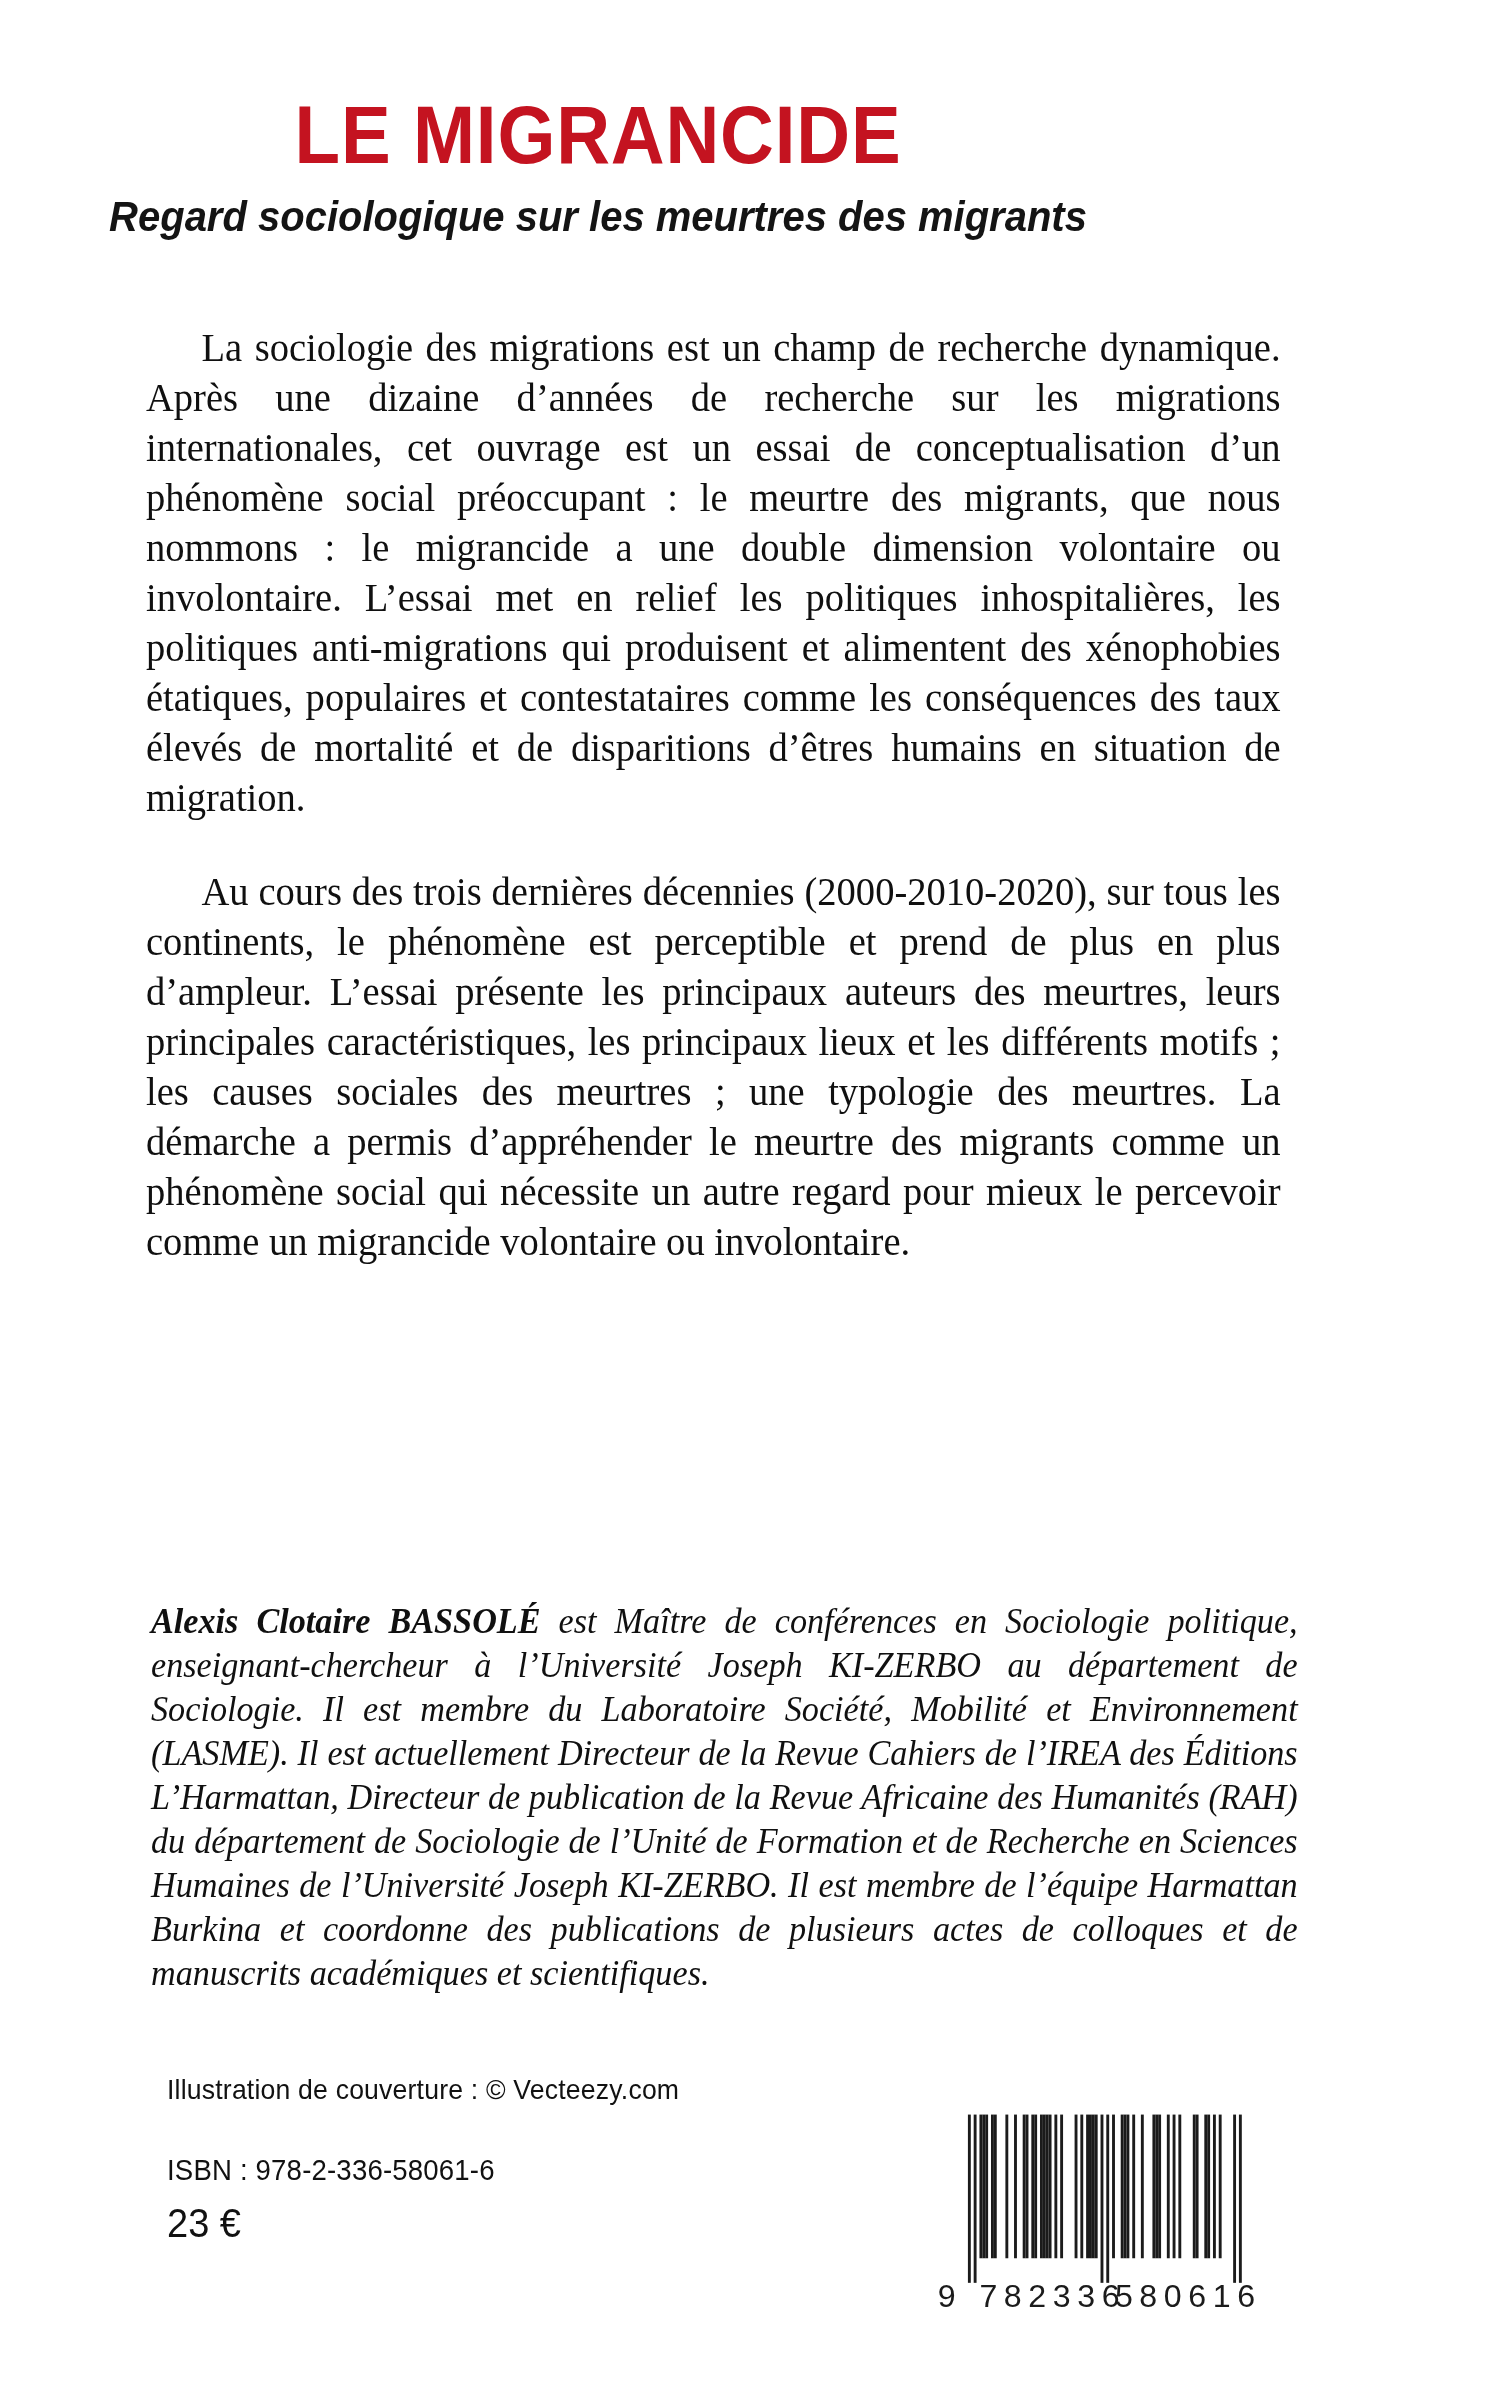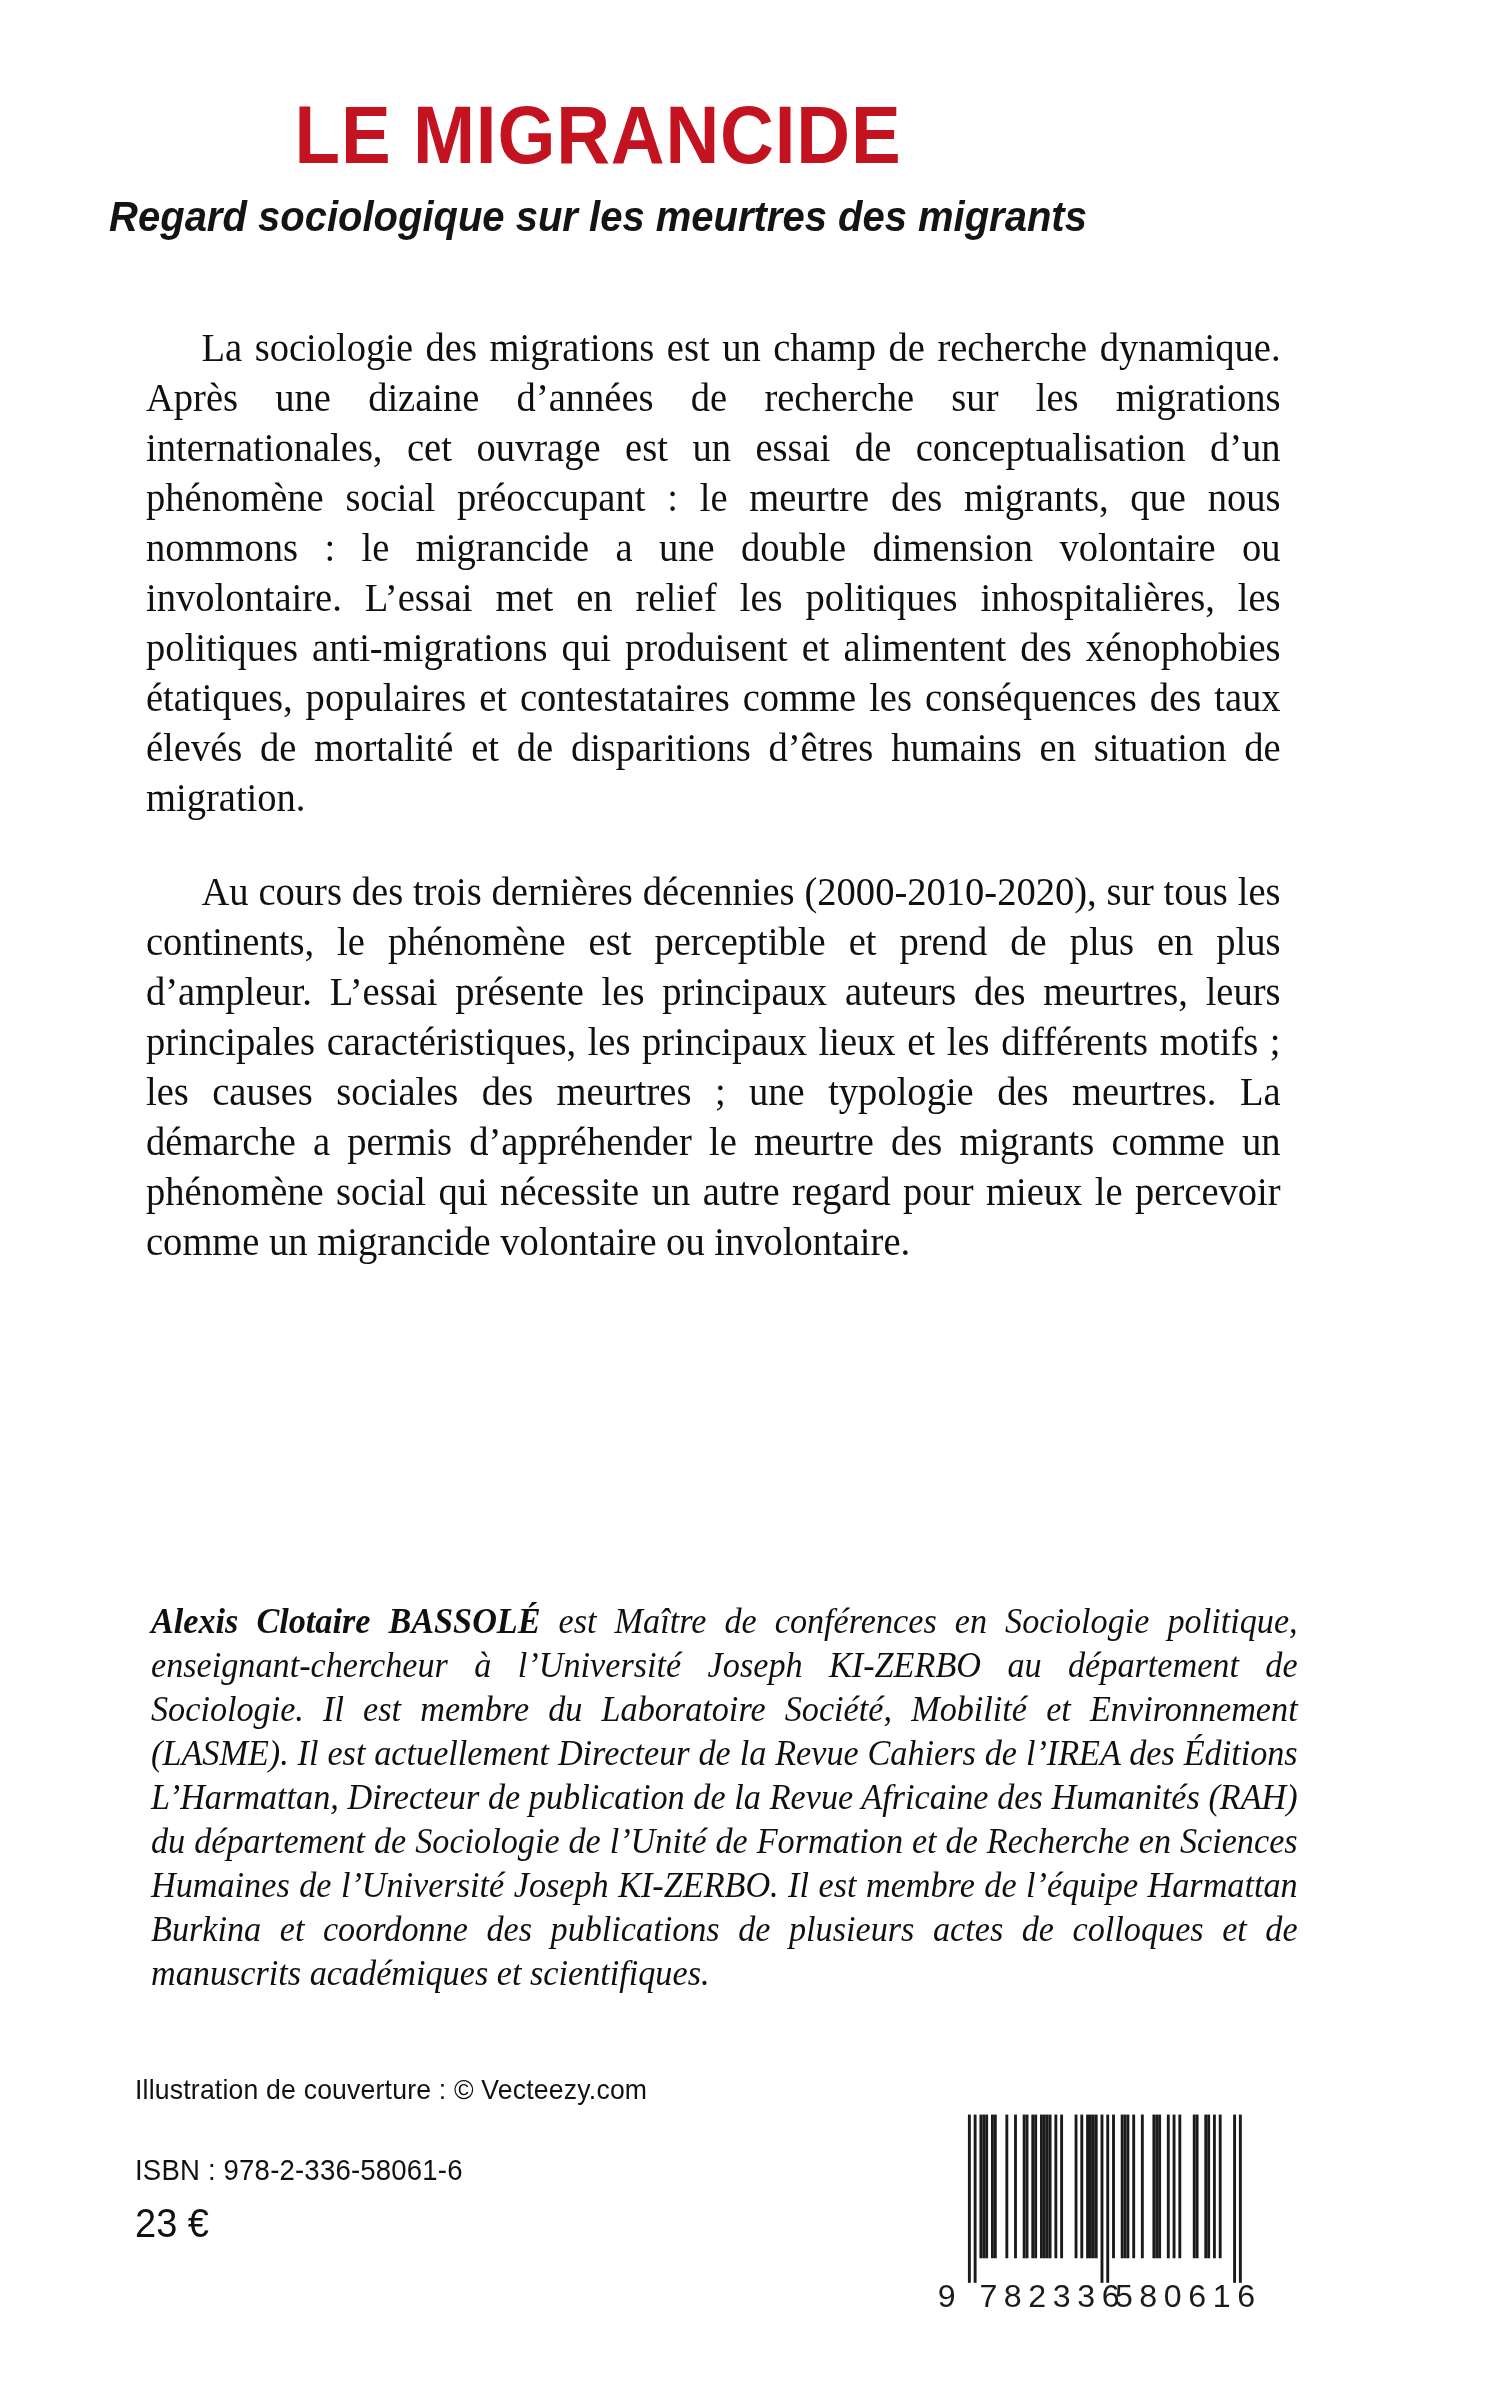--- a/index.html
+++ b/index.html
@@ -89,21 +89,21 @@
     color: #101010;
   }
   .bio .author-name {
     font-weight: bold;
     font-style: italic;
   }
 
   
   .footer {
     position: absolute;
-    left: 135px;
+    left: 167px;
     top: 2073px;
     width: 719px;
     font-family: "Liberation Sans Narrow", "Liberation Sans", sans-serif;
     color: #111111;
   }
   .credit-line {
     font-size: 28px;
     line-height: 34px;
     letter-spacing: 0.2px;
     margin: 0 0 45px 0;

